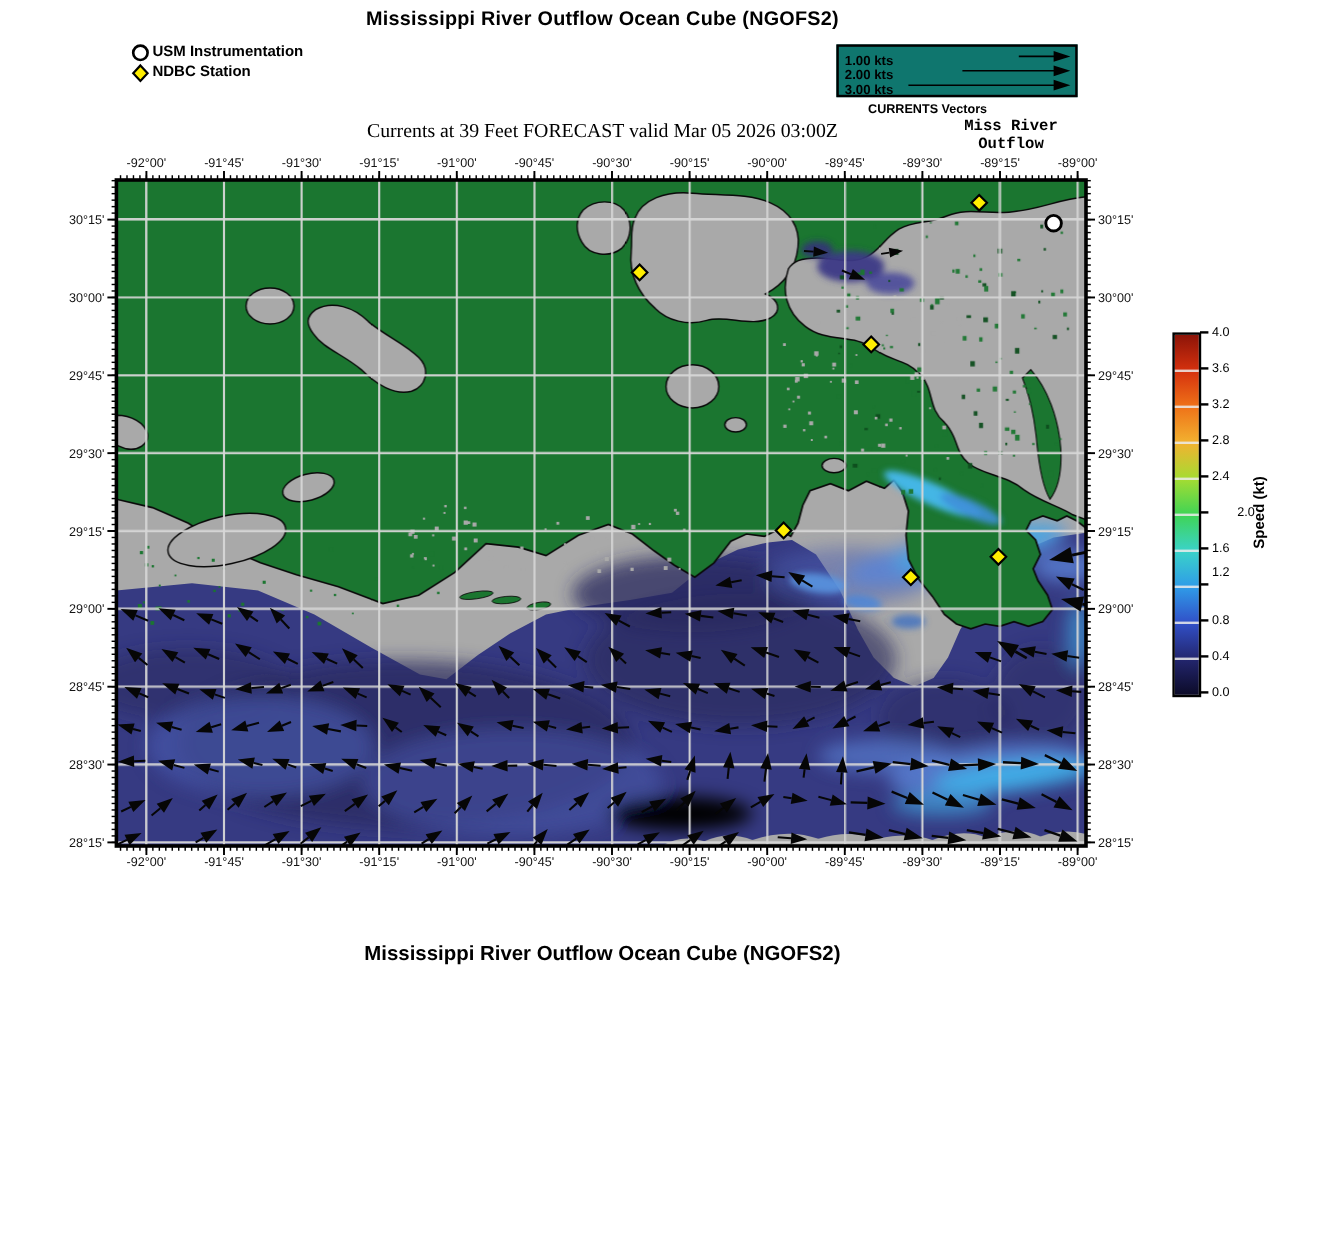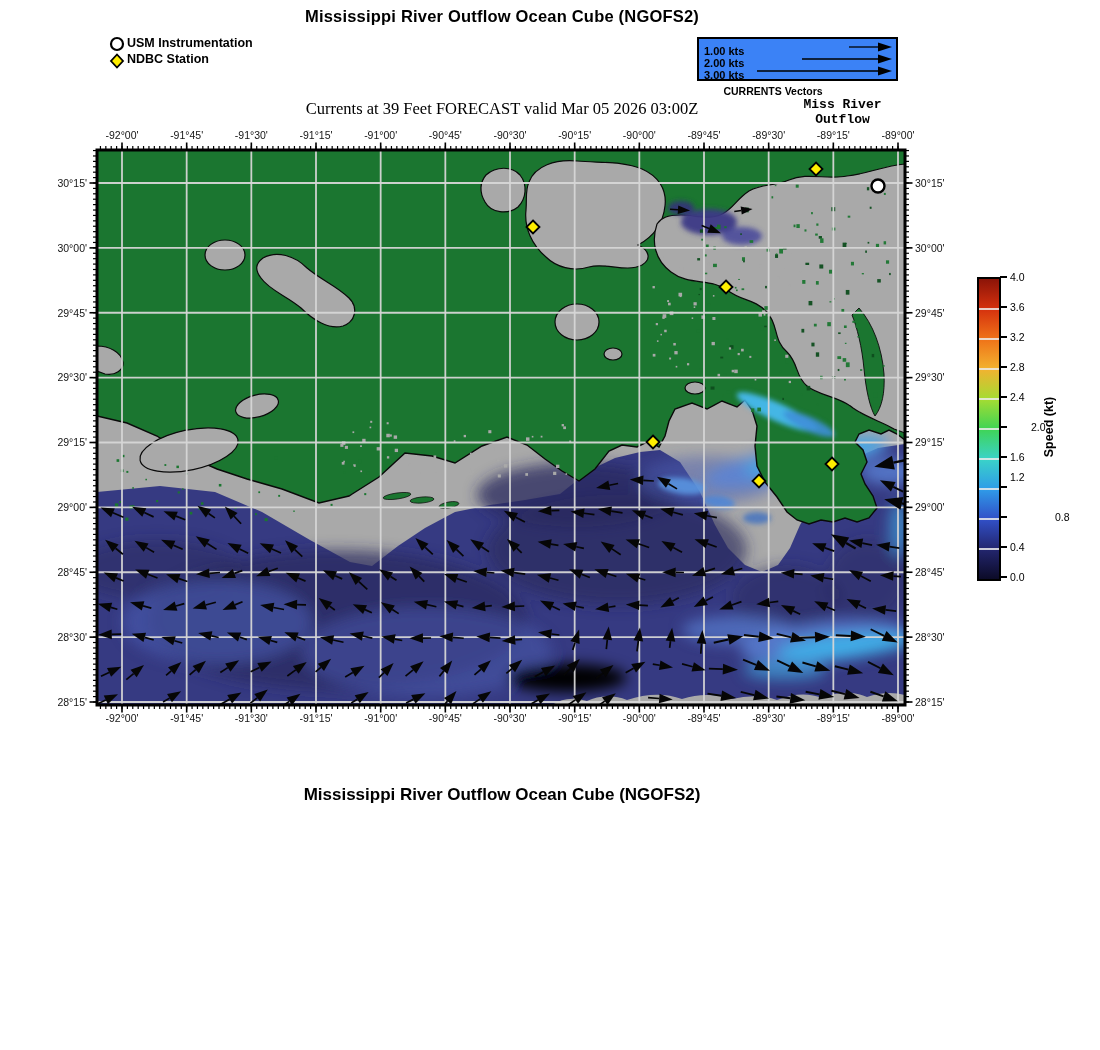--- a/index.html
+++ b/index.html
@@ -4,21 +4,21 @@
 <style>
   html,body{margin:0;padding:0;}
   body{width:1100px;height:1050px;background:#ffffff;position:relative;
        font-family:"Liberation Sans",sans-serif;color:#000;}
   .fig{position:absolute;inset:0;overflow:hidden;}
   .title-top{position:absolute;left:0;top:7px;width:1004px;text-align:center;
              font-size:16.5px;font-weight:bold;letter-spacing:.2px;}
   .legend{position:absolute;left:108px;top:36px;display:flex;gap:1px;}
   .leg-labels div{font-weight:bold;font-size:12.5px;line-height:15.5px;}
   .vector-box{position:absolute;left:697px;top:37px;width:201px;height:44px;
-              border:2.5px solid #000;background:#3b82f6;box-sizing:border-box;padding:2px 0 0 5px;}
+              border:2.5px solid #000;background:#0f766e;box-sizing:border-box;padding:2px 0 0 5px;}
   .vrow{position:relative;height:12px;}
   .vlabel{font-weight:bold;font-size:11px;line-height:12px;position:relative;z-index:2;}
   .varrow{position:absolute;left:0;top:0;width:191px;height:12px;z-index:1;}
   .vec-caption{position:absolute;left:699px;top:85px;width:148px;text-align:center;
                font-weight:bold;font-size:10.5px;}
   .region-label{position:absolute;left:780px;top:97px;width:125px;text-align:center;
                 font-family:Liberation Mono, monospace;font-weight:bold;font-size:13px;}
   .subtitle{position:absolute;left:0;top:99px;width:1004px;text-align:center;
             font-family:"Liberation Serif",serif;font-weight:normal;font-size:16.5px;}
   #map-svg{position:absolute;left:97px;top:150px;overflow:visible;}
@@ -1375,18 +1375,18 @@
     <div class="cb-label" style="left: 1010px; top: 361px;">2.8</div>
     <div class="cb-tick" style="left: 1000px; top: 396px;"></div>
     <div class="cb-label" style="left: 1010px; top: 391px;">2.4</div>
     <div class="cb-tick" style="left: 1000px; top: 426px;"></div>
     <div class="cb-label" style="left: 1010px; top: 421px; margin-left: 21px;">2.0</div>
     <div class="cb-tick" style="left: 1000px; top: 456px;"></div>
     <div class="cb-label" style="left: 1010px; top: 451px;">1.6</div>
     <div class="cb-tick" style="left: 1000px; top: 486px;"></div>
     <div class="cb-label" style="left: 1010px; top: 471px;">1.2</div>
     <div class="cb-tick" style="left: 1000px; top: 516px;"></div>
-    <div class="cb-label" style="left: 1010px; top: 511px; margin-left: 45px;">0.8</div>
+    <div class="cb-label" style="left: 1010px; top: 511px;">0.8</div>
     <div class="cb-tick" style="left: 1000px; top: 546px;"></div>
     <div class="cb-label" style="left: 1010px; top: 541px;">0.4</div>
     <div class="cb-tick" style="left: 1000px; top: 576px;"></div>
     <div class="cb-label" style="left: 1010px; top: 571px;">0.0</div>
   </div>
 
 </body></html>

